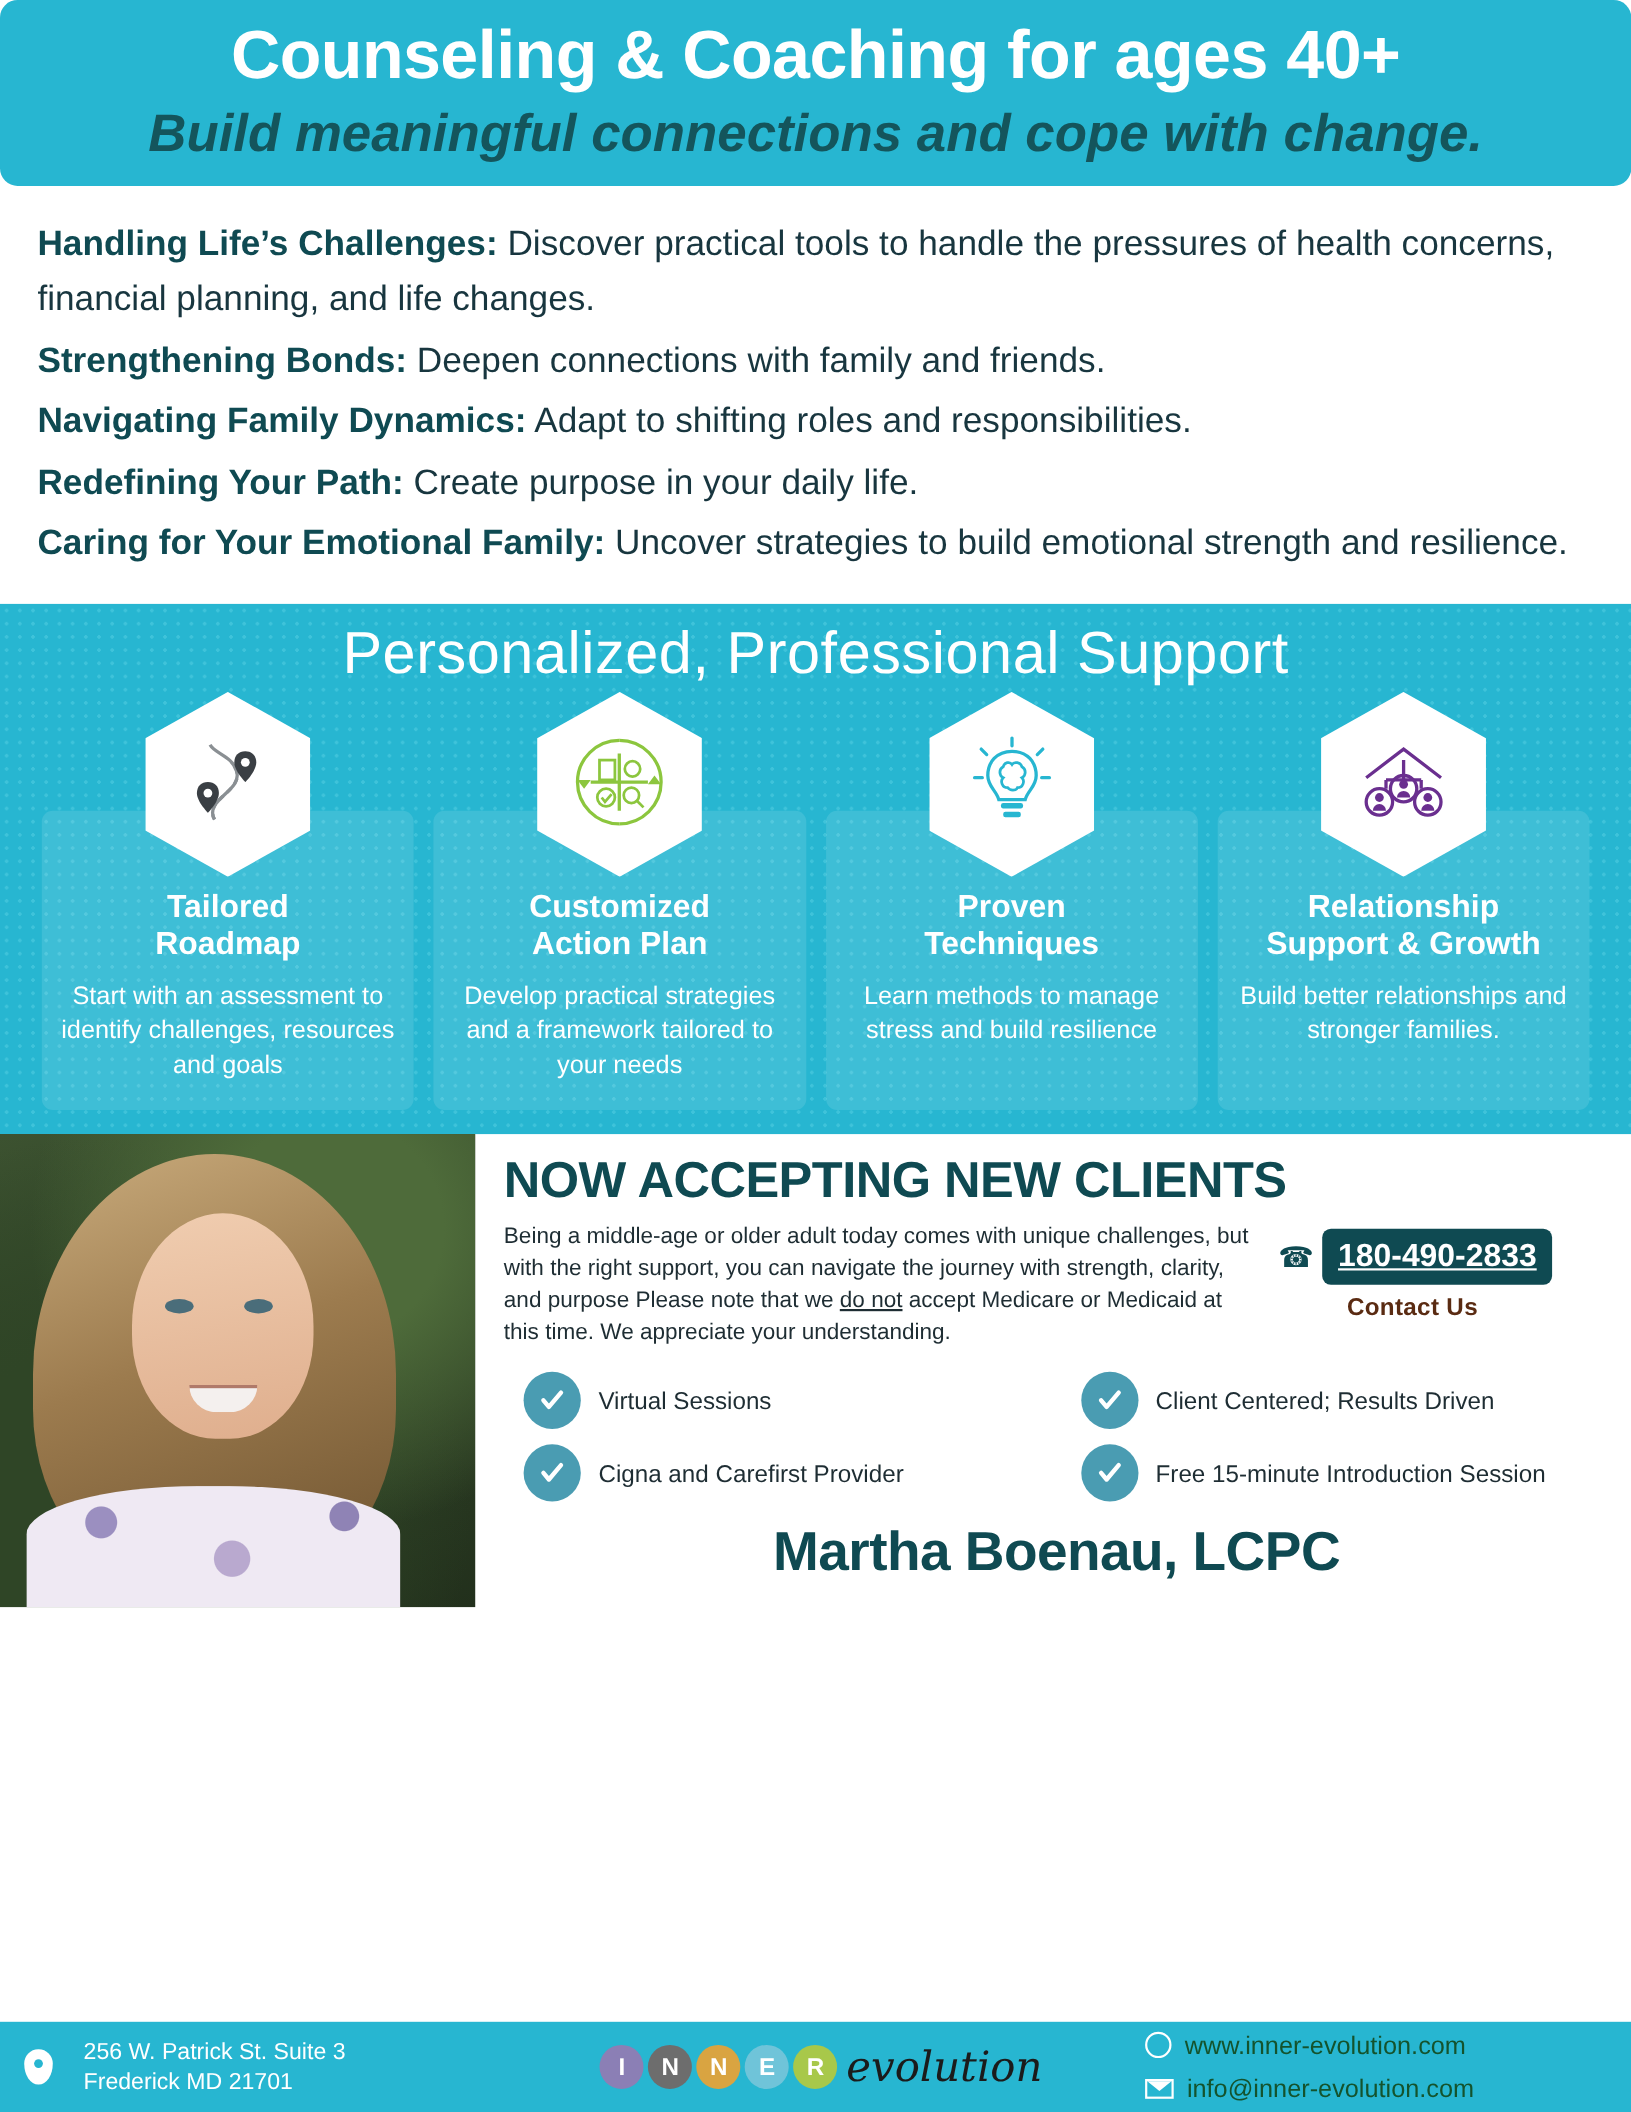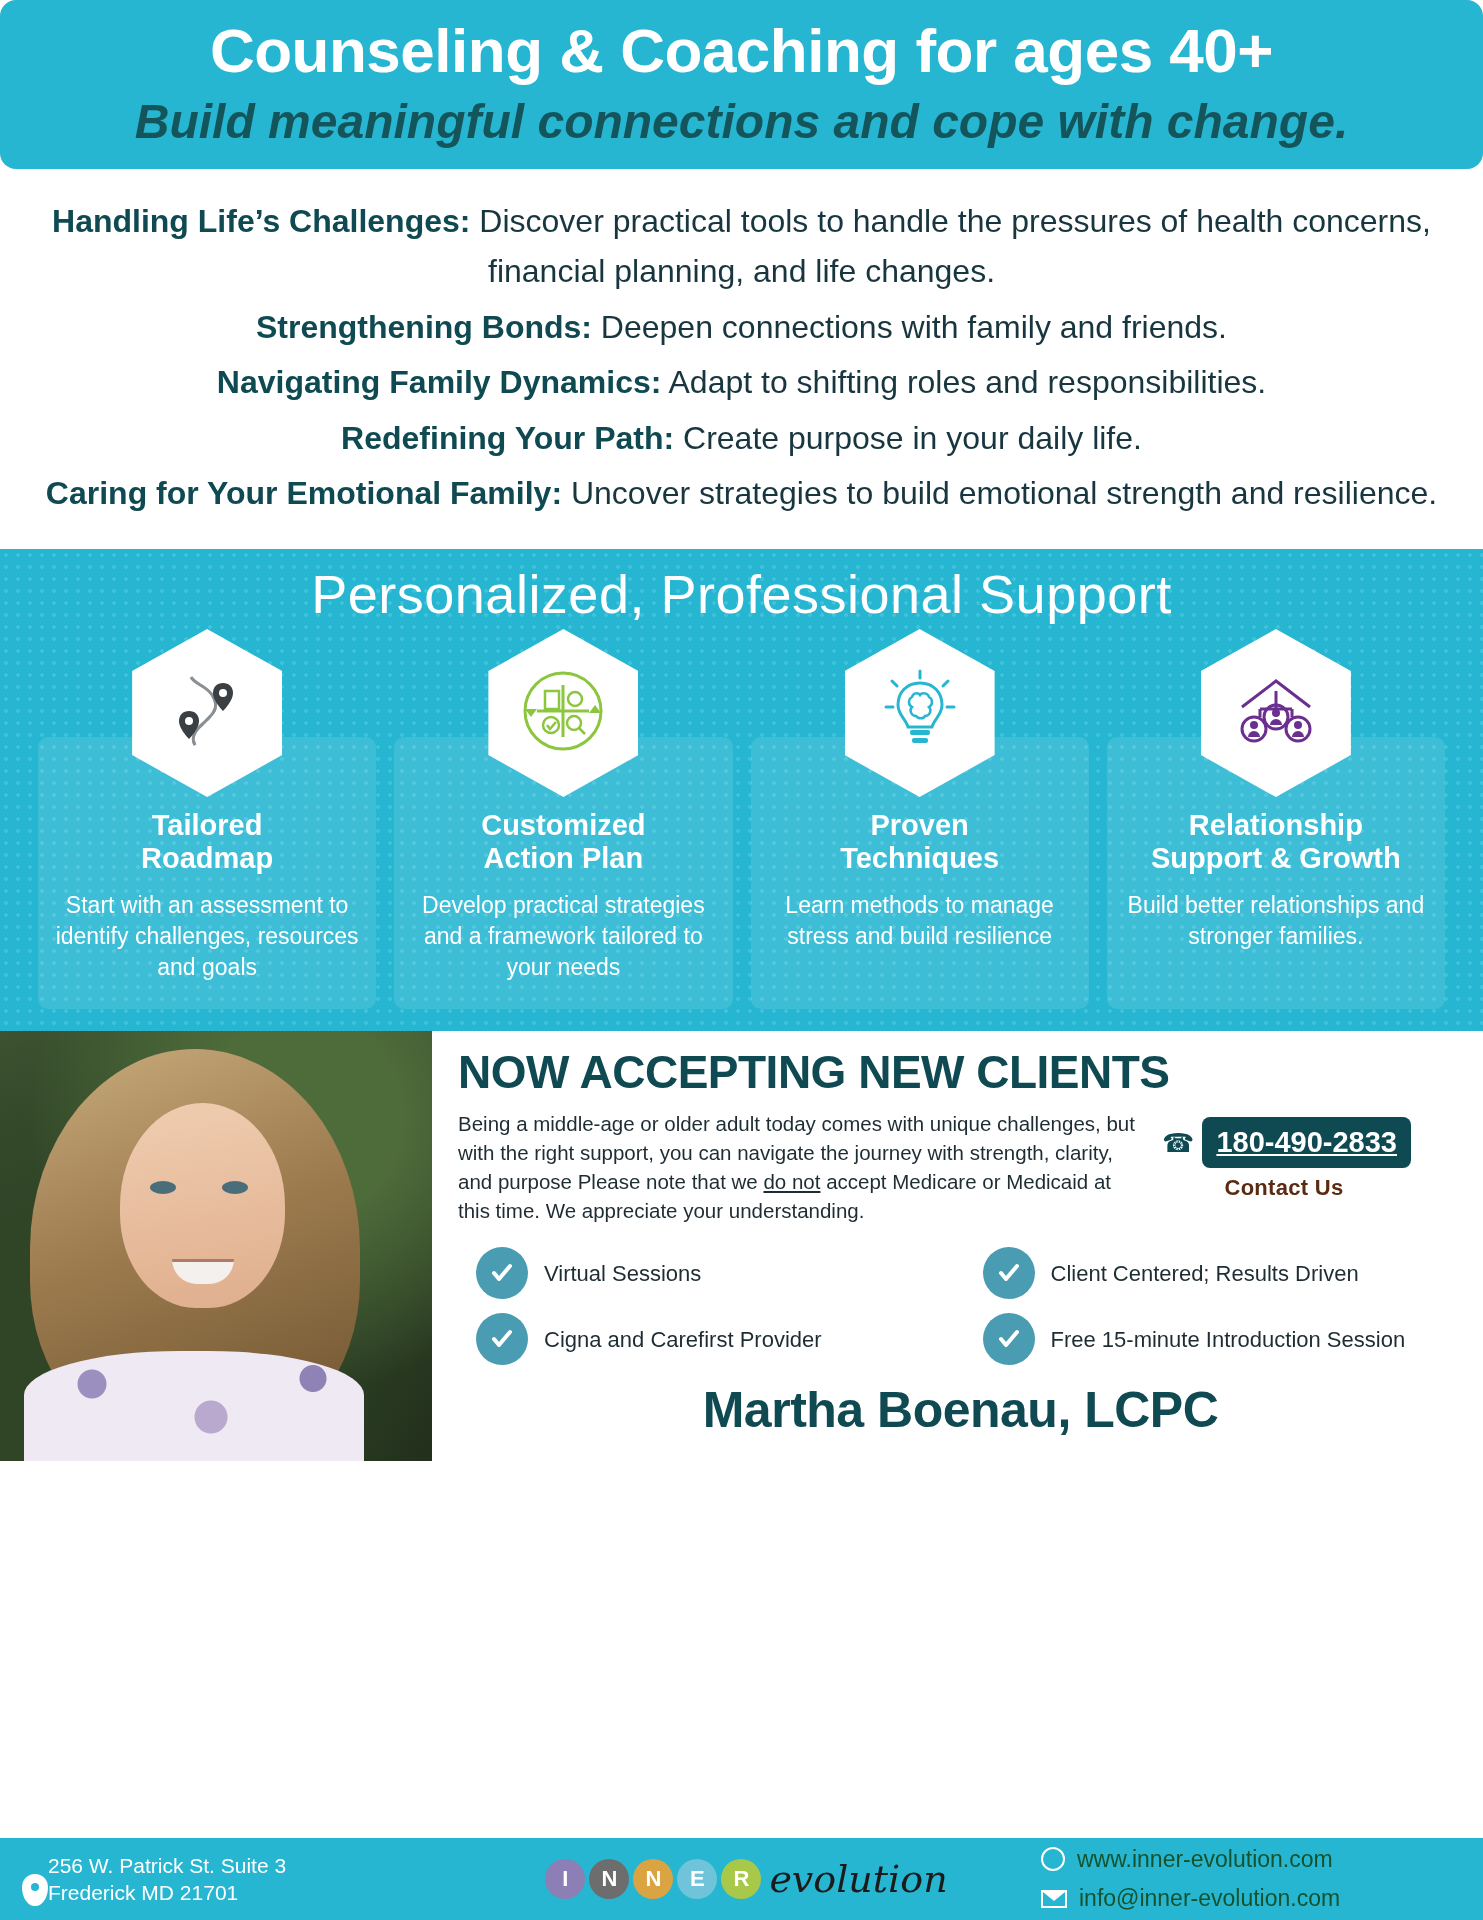--- a/index.html
+++ b/index.html
@@ -35,21 +35,20 @@
     color: #14555c;
     font-size: 48px;
     font-weight: bold;
     font-style: italic;
     line-height: 1.05;
   }
 
   
   .bullets {
     padding: 28px 34px 24px 34px;
-    text-align: center;
     color: #18363f;
     font-size: 32px;
     line-height: 1.55;
   }
   .bullets p {
     margin: 0 0 6px 0;
   }
   .bullets strong {
     color: #0f4a52;
     font-weight: bold;
@@ -295,22 +294,22 @@
     width: 1483px;
     height: 82px;
     background: #27b6d1;
     display: flex;
     align-items: center;
     padding: 0 22px;
     box-sizing: border-box;
   }
   .footer-left {
     display: flex;
-    align-items: flex-end;
-    gap: 0;
+    align-items: center;
+    gap: 28px;
     width: 430px;
     color: #ffffff;
     font-size: 21px;
     line-height: 1.3;
   }
   .pin {
     width: 26px; height: 32px;
     background: #ffffff;
     border-radius: 50% 50% 50% 50% / 42% 42% 60% 60%;
     position: relative;

